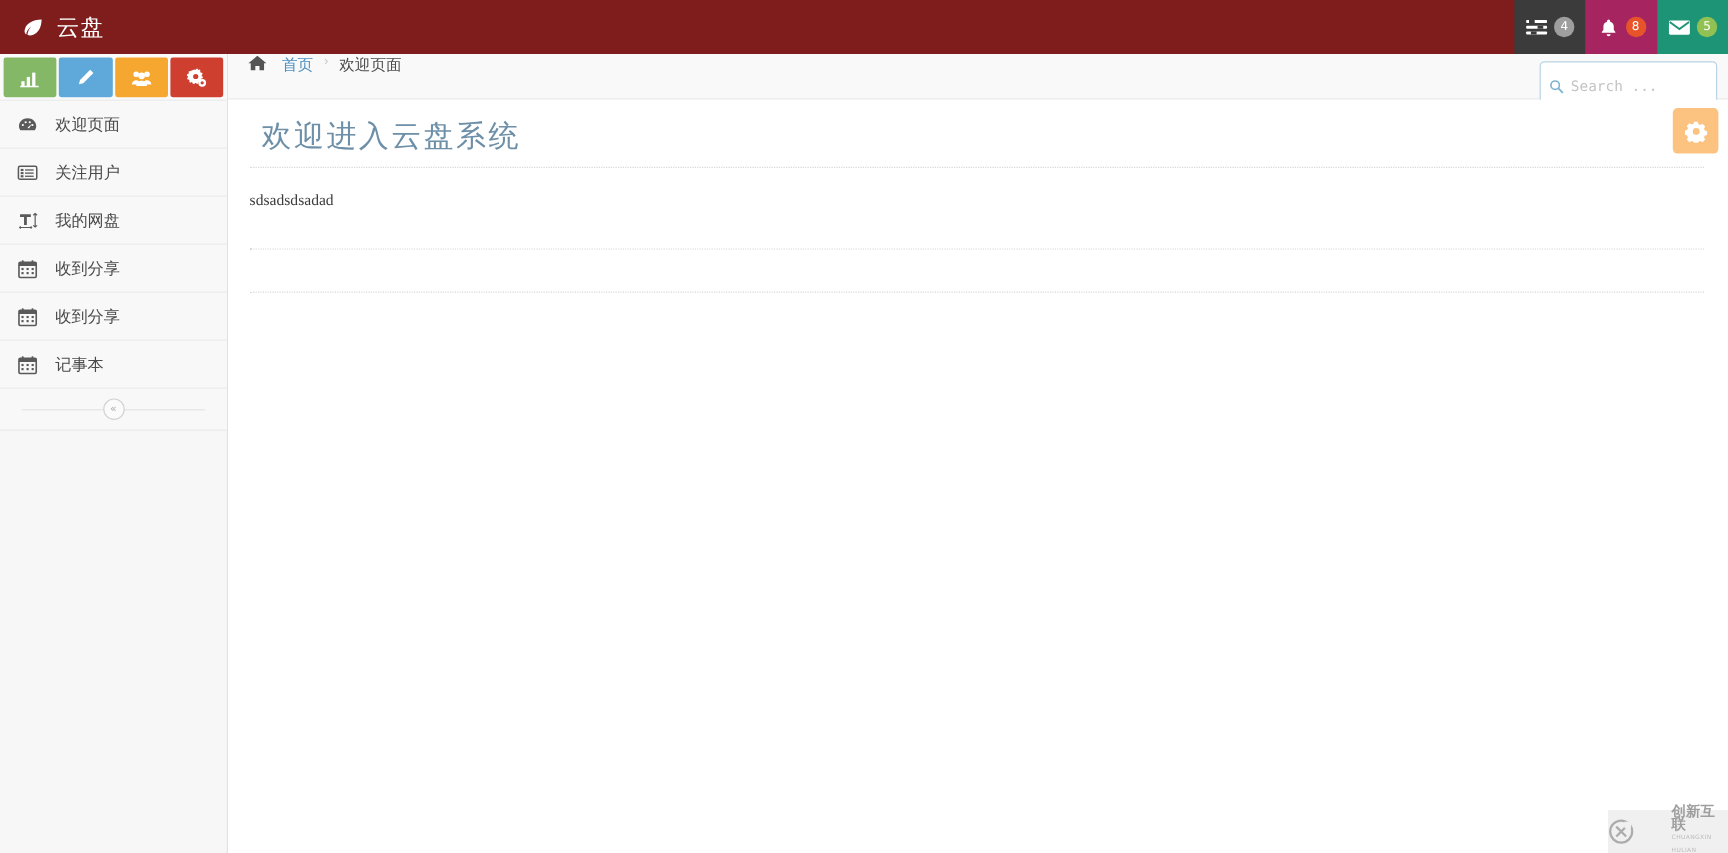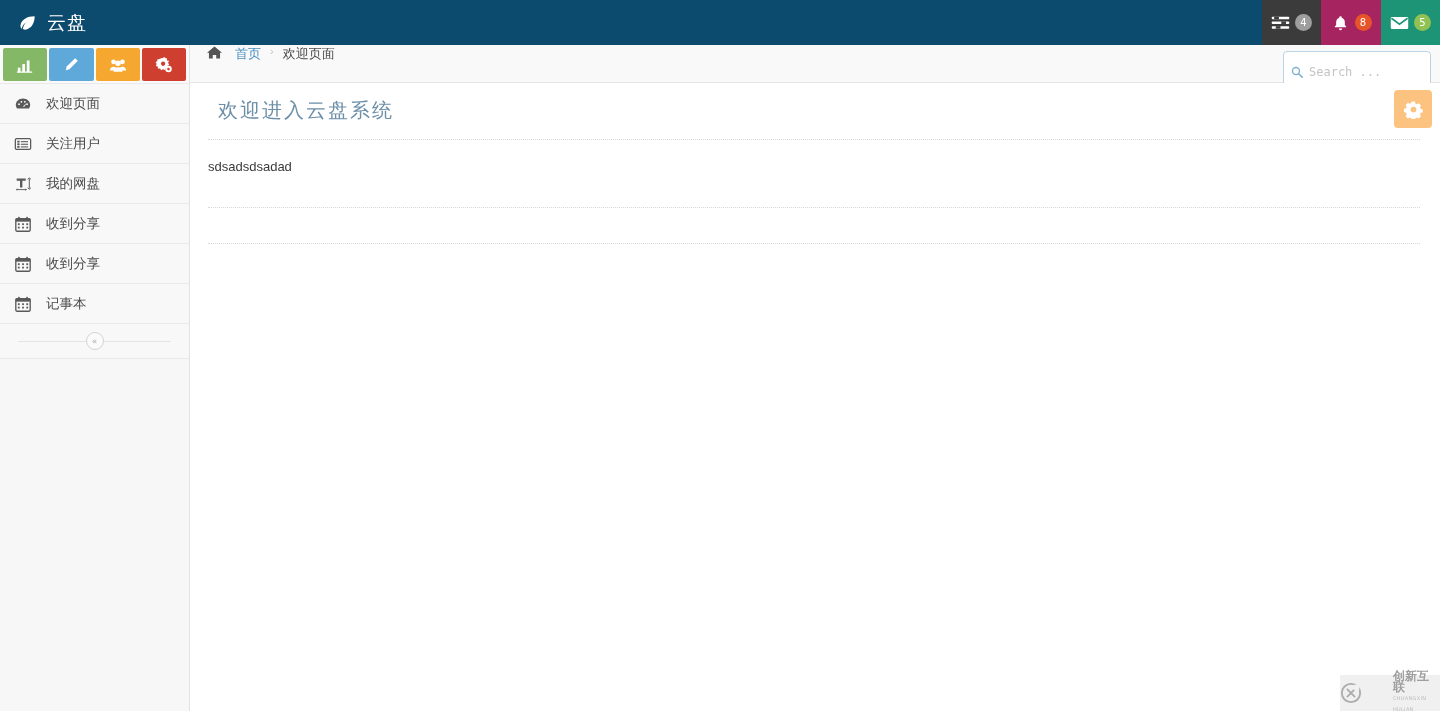--- a/index.html
+++ b/index.html
@@ -6,21 +6,21 @@
   html, body {
     width: 1440px; height: 711px;
     font-family: "Liberation Sans", "DejaVu Sans", sans-serif;
     background: #ffffff;
     overflow: hidden;
   }
 
   
   .topbar {
     position: absolute; left: 0; top: 0; width: 1440px; height: 45px;
-    background: #0c4a6e; display: flex; align-items: stretch;
+    background: #7f1d1d; display: flex; align-items: stretch;
   }
   .logo-area {
     width: 190px; height: 45px; display: flex; align-items: center;
     padding-left: 18px; gap: 9px; flex: none;
   }
   .leaf-icon { width: 20px; height: 20px; display: block; }
   .logo-text {
     color: #ffffff; font-size: 19px; letter-spacing: 1px;
     font-family: "DejaVu Sans", sans-serif;
   }
@@ -129,38 +129,38 @@
   }
   .search-input::placeholder { color: #c4c4c4; }
 
   
   .content {
     position: absolute; left: 190px; top: 83px; width: 1250px; height: 628px;
     background: #ffffff;
   }
   .page-title {
     position: absolute; left: 28px; top: 14px;
-    font-size: 20px; color: #6d8fa8; letter-spacing: 2px;
+    font-size: 25px; color: #6d8fa8; letter-spacing: 2px;
     font-family: "DejaVu Sans", sans-serif; font-weight: 400;
   }
   .gear-btn {
     position: absolute; right: 8px; top: 7px; width: 38px; height: 38px;
     background: #fbc37f; border-radius: 4px;
     display: flex; align-items: center; justify-content: center;
   }
   .gear-btn svg { width: 19px; height: 19px; display: block; }
 
   .hr-dotted {
     position: absolute; left: 18px; width: 1212px; height: 0;
     border-top: 1px dotted #d8d8d8;
   }
   .body-text {
     position: absolute; left: 18px;
     font-size: 13px; color: #3a3a3a;
-    font-family: Liberation Sans, sans-serif;
+    font-family: Liberation Serif, serif;
   }
 
   
   .watermark {
     position: absolute; right: 0; bottom: 0; width: 100px; height: 36px;
     background: #f0f0f0; display: flex; align-items: center;
     justify-content: center; gap: 4px; opacity: .95;
   }
   .wm-mark { width: 22px; height: 22px; display: block; flex: none; }
   .wm-txt { line-height: 11px; margin-left: 27px; }

